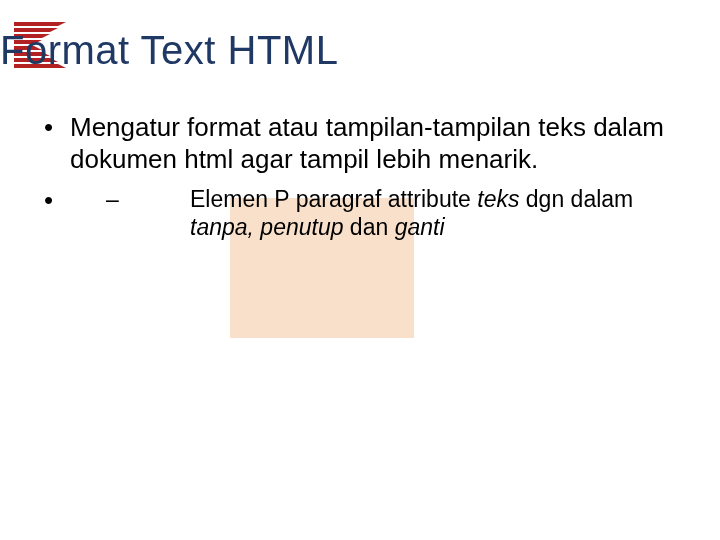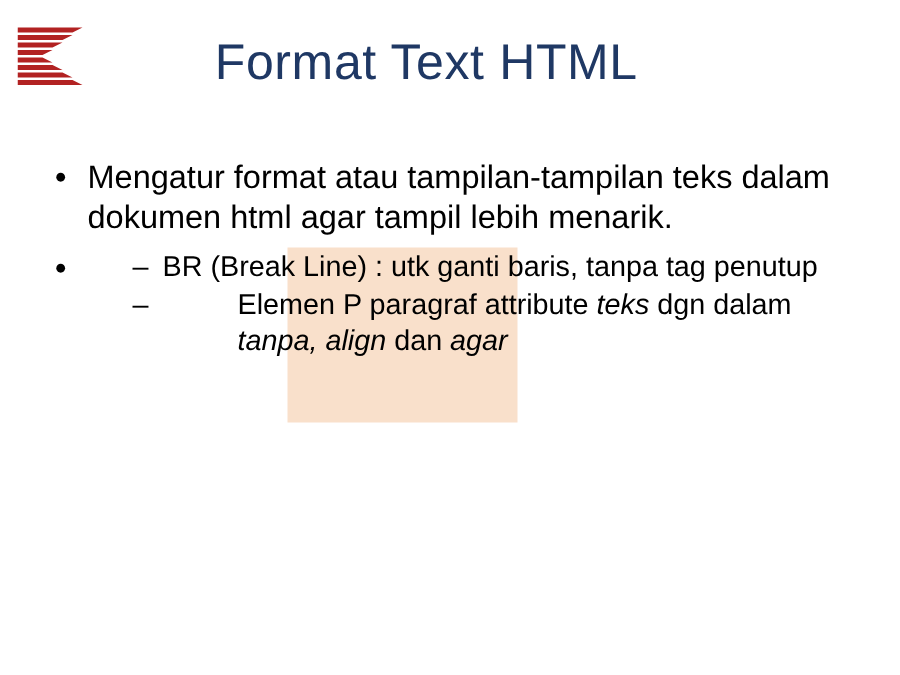--- a/index.html
+++ b/index.html
@@ -1,21 +1,21 @@
 <!DOCTYPE html>
 <html><head>
 <meta charset="utf-8">
 <style>
   * { margin: 0; padding: 0; box-sizing: border-box; }
   html, body { width: 720px; height: 540px; background: #fff; font-family: Arial, Helvetica, sans-serif; overflow: hidden; }
   .slide { position: relative; width: 720px; height: 540px; padding: 0; }
   .logo { position: absolute; top: 18px; left: 14px; }
-  .title { position: absolute; top: 28px; left: 0; right: 38px; text-align: center; color: #1f3864; font-size: 40px; font-weight: 400; letter-spacing: 0.5px; }
+  .title { position: absolute; top: 28px; left: 0; right: 38px; text-align: left; color: #1f3864; font-size: 40px; font-weight: 400; letter-spacing: 0.5px; }
   .watermark { position: absolute; top: 198px; left: 230px; width: 184px; height: 140px; background: #f4c7a1; opacity: 0.55; }
-  .content { position: absolute; top: 126px; left: 30px; right: 40px; }
+  .content { position: absolute; top: 112px; left: 30px; right: 40px; }
   .bullets { list-style: none; }
   .bullets > li { position: relative; padding-left: 40px; font-size: 26px; line-height: 1.22; color: #000; margin-bottom: 4px; }
   .bullets > li::before { content: "•"; position: absolute; left: 14px; top: 0; font-size: 26px; }
   .subbullets { list-style: none; margin-top: 10px; }
   .subbullets > li { position: relative; padding-left: 60px; font-size: 23px; line-height: 1.22; color: #000; margin-bottom: 2px; }
   .subbullets > li::before { content: "–"; position: absolute; left: 36px; top: 0; font-size: 23px; }
   .sub-extra { padding-left: 60px; font-size: 23px; line-height: 1.22; }
   em.attr { font-style: italic; }
 </style>
 </head>
@@ -40,24 +40,23 @@
 
   <div class="watermark"></div>
 
   <h1 class="title">Format Text HTML</h1>
 
   <div class="content">
     <ul class="bullets">
       <li>Mengatur format atau tampilan-tampilan teks dalam dokumen html agar tampil lebih menarik.</li>
       <li>
         <ul class="subbullets">
-          <li>BR (Break Line) : utk ganti baris, tanpa tag penutup</li>
           <li>
             <div class="sub-extra">
-              <span>Elemen P paragraf attribute </span><em class="attr">teks</em><span> dgn dalam </span><em class="attr">tanpa,</em><em class="attr"> align</em><span> dan </span><em class="attr">agar</em>
+              <span>Elemen P paragraf attribute </span><em class="attr">teks</em><span> dgn dalam </span><em class="attr">tanpa,</em><em class="attr"> penutup</em><span> dan </span><em class="attr">ganti</em>
             </div>
           </li>
         </ul>
       </li>
     </ul>
   </div>
 
 </div>
 
 </body></html>

